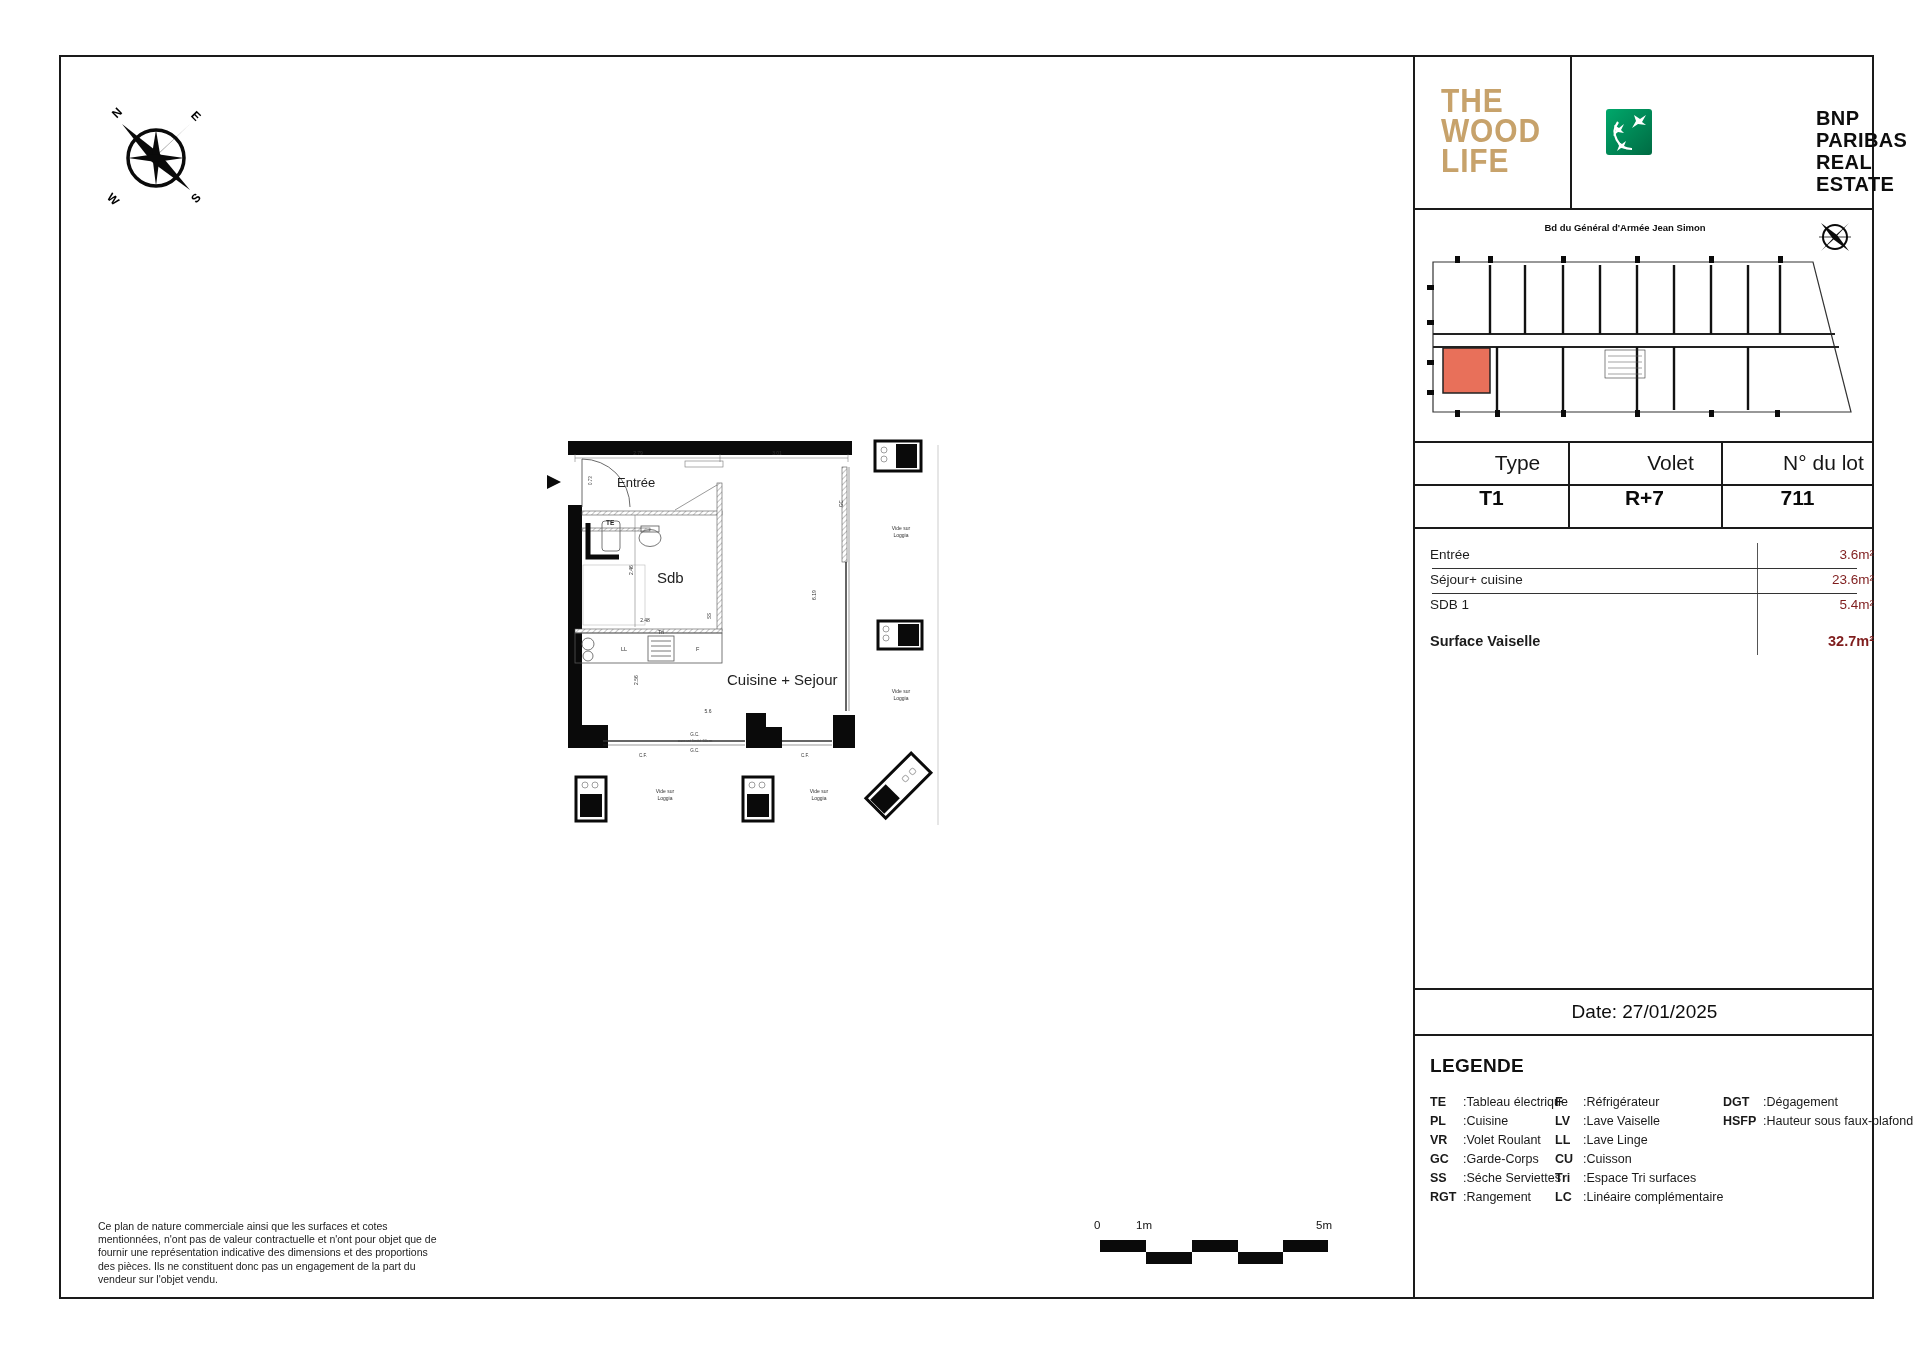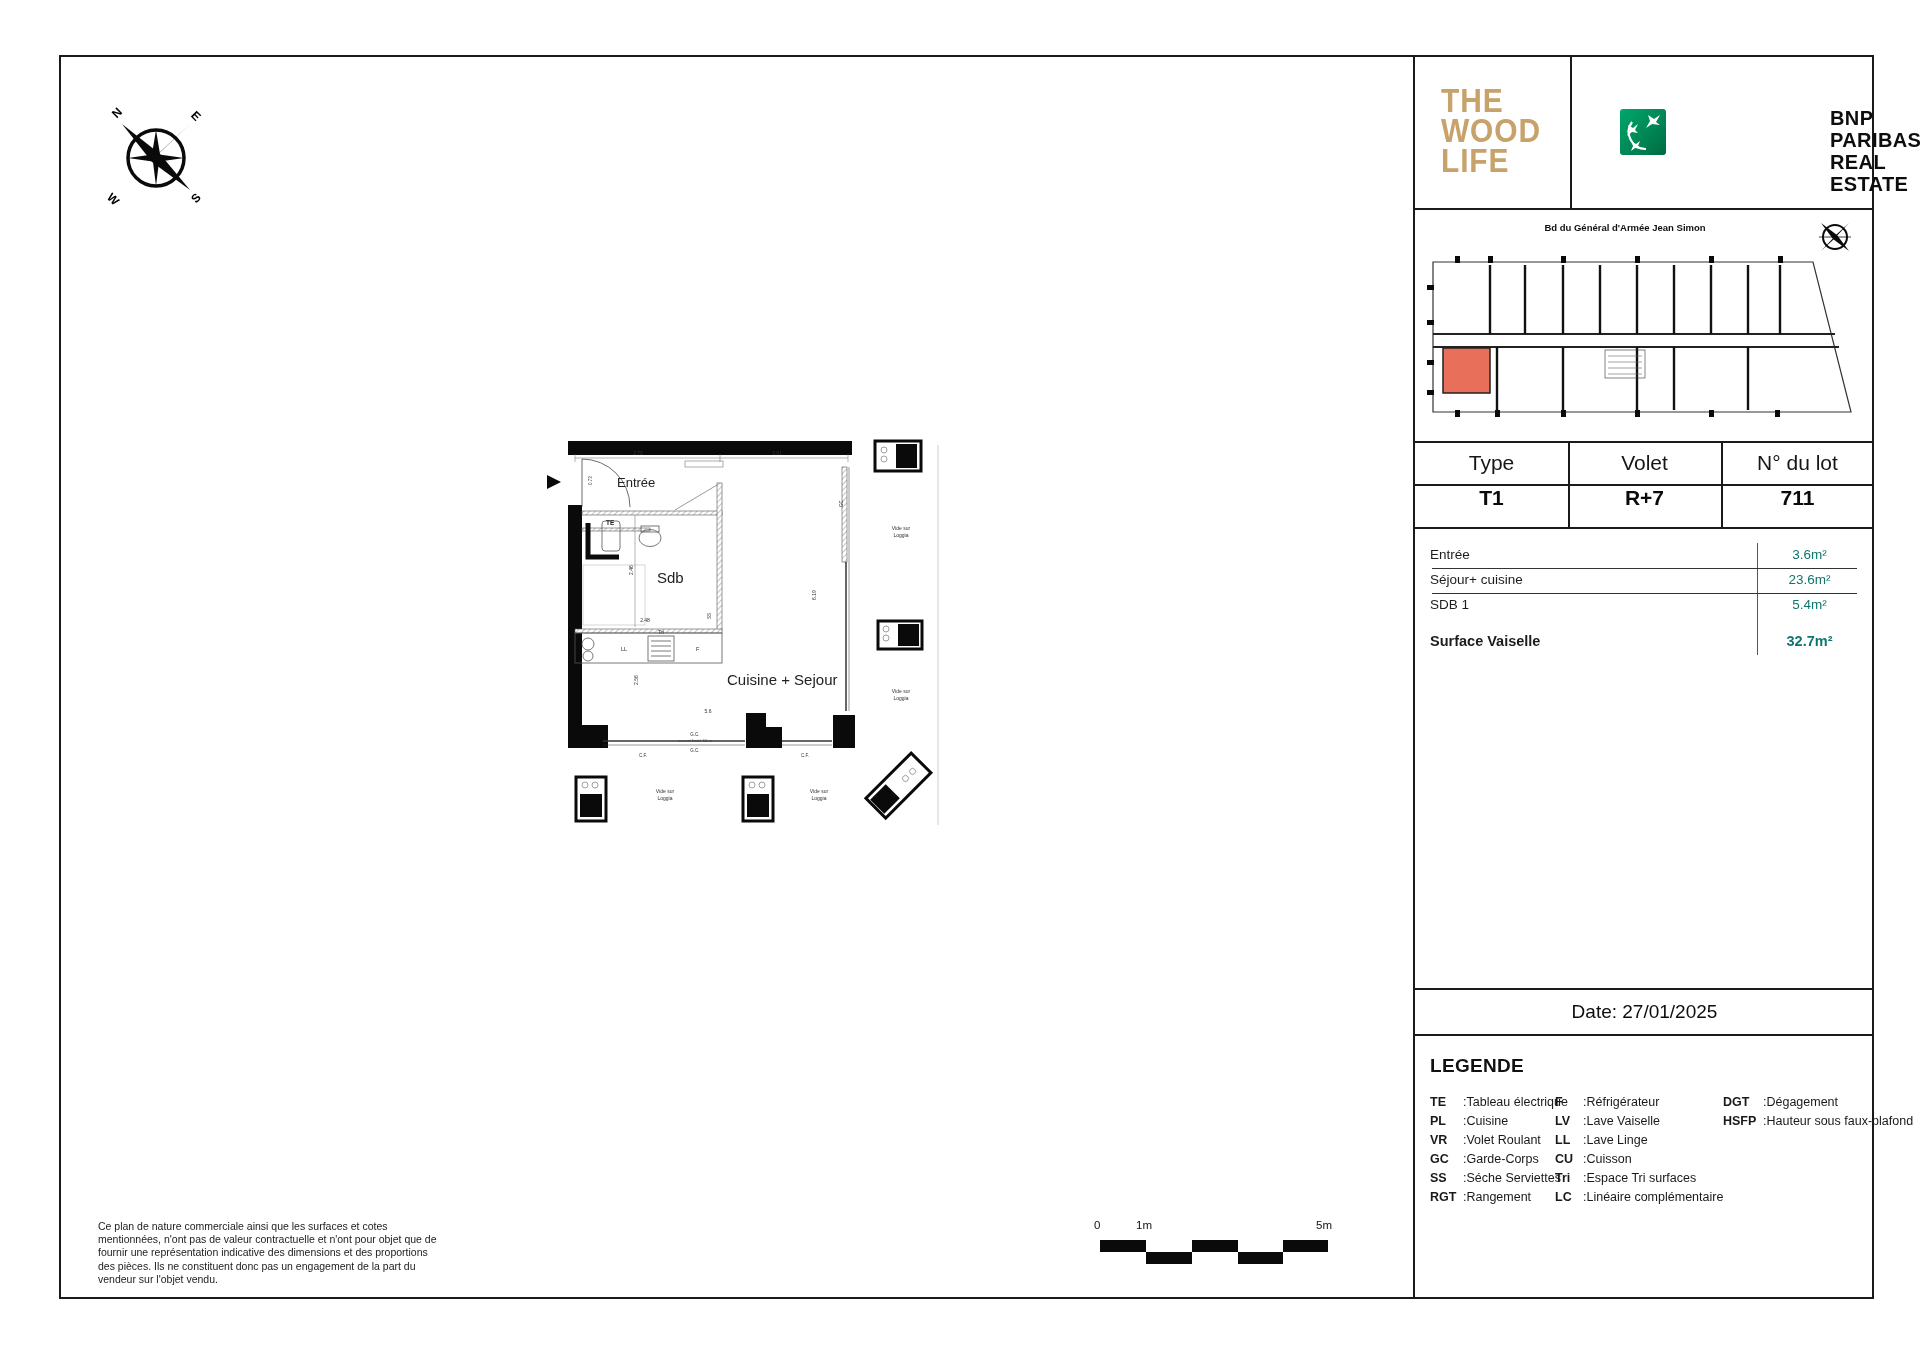--- a/index.html
+++ b/index.html
@@ -8,32 +8,32 @@
   #sheet{position:absolute;left:0;top:0;width:1920px;height:1358px;background:#fff;}
   
   #frame{left:59px;top:55px;width:1811px;height:1240px;border:2px solid #1a1a1a;}
   
   #rpanel{left:1413px;top:55px;width:459px;height:1242px;border-left:2px solid #1a1a1a;}
   .hline{position:absolute;left:0;width:459px;height:0;border-top:2px solid #1a1a1a;}
   .vline{position:absolute;top:0;width:0;border-left:2px solid #1a1a1a;}
   
   #woodlogo{left:26px;top:30px;line-height:30px;font-size:34px;font-weight:700;
     letter-spacing:1px;color:#C7A26B;transform:scaleX(.88);transform-origin:left top;}
-  #bnpcell{left:157px;top:0;width:302px;height:153px;margin-left:14px;}
+  #bnpcell{left:157px;top:0;width:302px;height:153px;}
   #bnptext{left:244px;top:52px;font-size:20px;font-weight:700;line-height:22px;letter-spacing:.4px;color:#0d0d0d;}
   
   #keyplan-street{left:0;top:12px;width:420px;text-align:center;font-size:9.5px;font-weight:700;}
   
   .lot-h{position:absolute;top:386px;height:43px;width:153px;display:flex;align-items:center;justify-content:center;
-    font-size:21px;color:#161616;}
+    font-size:21px;color:#161616;margin-left:26px;}
   .lot-v{position:absolute;top:429px;height:27px;width:153px;display:flex;align-items:center;justify-content:center;
     font-size:21px;font-weight:700;color:#0a0a0a;}
   
   .arow{position:absolute;left:15px;width:330px;font-size:13.5px;color:#1c1c1c;}
-  .aval{position:absolute;left:342px;width:105px;text-align:center;font-size:13.5px;color:#0f766e;}
+  .aval{position:absolute;left:342px;width:105px;text-align:right;font-size:13.5px;color:#7f1d1d;padding-left:12px;}
   .aline{position:absolute;left:17px;width:425px;border-top:1px solid #333;}
   .atot{font-weight:700;font-size:14.5px;}
   #adivider{position:absolute;left:342px;top:488px;height:112px;border-left:1px solid #555;}
   
   #daterow{left:0;top:933px;width:459px;height:44px;border-top:2px solid #1a1a1a;border-bottom:2px solid #1a1a1a;
     display:flex;align-items:center;justify-content:center;font-size:19px;color:#0d0d0d;}
   #legtitle{left:15px;top:1000px;font-size:19px;font-weight:700;letter-spacing:.3px;}
   .lrow{position:absolute;height:19px;font-size:12.5px;white-space:nowrap;color:#191919;}
   .lab{font-weight:700;display:inline-block;}
   .lc1 .lab{width:33px;} .lc2 .lab{width:28px;} .lc3 .lab{width:40px;padding-left:16px;}

